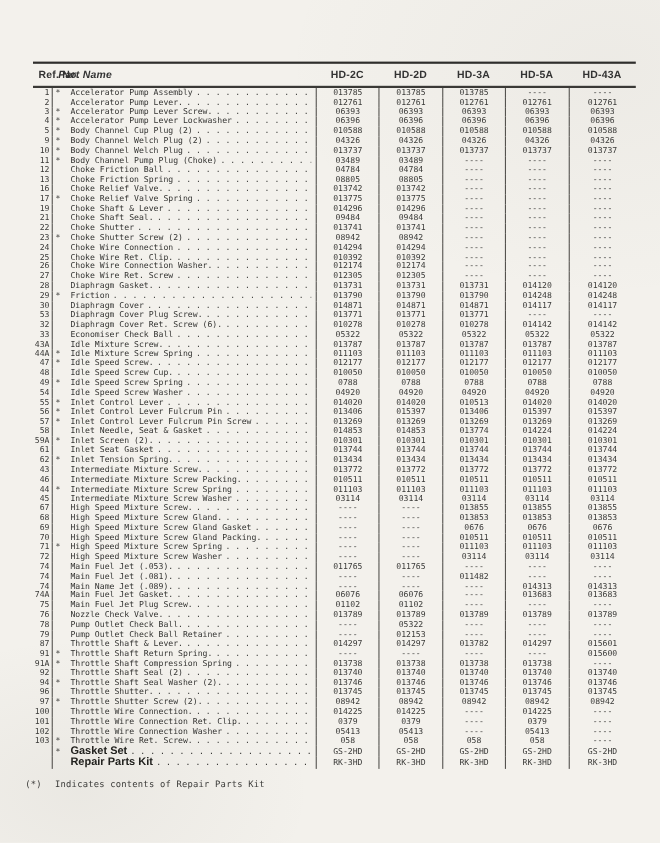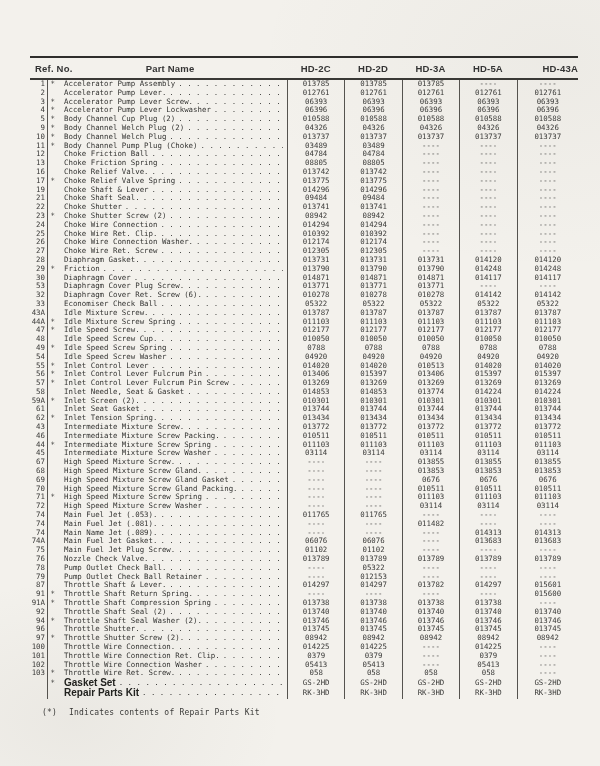--- a/index.html
+++ b/index.html
@@ -19,23 +19,23 @@
     border-top:2.5px solid #2f2e2c;
   }
   .thead{
     display:flex;align-items:center;height:20px;
     border-bottom:2px solid #3a3936;
     font-family:"Liberation Sans", sans-serif;font-weight:bold;
     font-size:9.5px;color:#26262
     4;letter-spacing:0.2px;
   }
   .h-ref{width:18px;padding-left:5px;white-space:nowrap;overflow:visible;flex:none;}
-  .h-part{width:200px;flex:1;text-align:center;}
+  .h-part{width:200px;flex:1;text-align:left;font-style:italic;}
   .h-val{width:57.4px;flex:none;text-align:center;}
-  .h-val.last{width:61.4px;text-align:right;}
+  .h-val.last{width:61.4px;}
   .tbody{width:548px;}
   .row{display:flex;height:8.81px;font-size:7.4px;line-height:8.8px;white-space:nowrap;}
   .c-ref{
     width:18px;flex:none;text-align:right;padding-right:2px;
     border-right:1px solid #55534f;box-sizing:border-box;
     color:#3a3a38;
   }
   .c-part{width:239px;flex:none;display:flex;box-sizing:border-box;padding-left:0;overflow:hidden;}
   .star{width:9px;flex:none;text-align:right;padding-right:2px;box-sizing:border-box;color:#3a3a38;}
   .pname{flex:none;padding-left:7px;color:#343432;}
@@ -46,21 +46,21 @@
     border-left:1px solid #55534f;box-sizing:border-box;
     color:#3a3a38;
   }
   .c-val.last{width:61.4px;}
   .row.bold{height:10.2px;line-height:10px;}
   .row.bold .pname{
     font-family:"Liberation Sans", sans-serif;font-weight:bold;font-size:10px;color:#22221f;
   }
   .row.bold .dots{color:#2c2c2a;}
   .footnote{
-    position:absolute;left:42px;top:708px;
+    position:absolute;left:23px;top:708px;
     font-size:8px;color:#3a3a38;letter-spacing:0.2px;
   }
   .footnote .fn-text{margin-left:12px;}
 </style>
 </head>
 <body>
 
 <div class="page">
 
   <div class="table">

